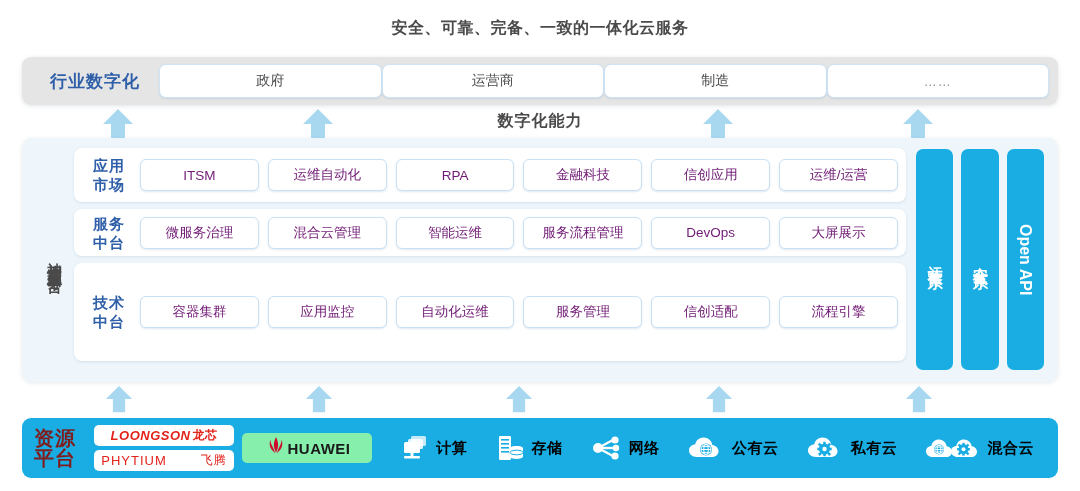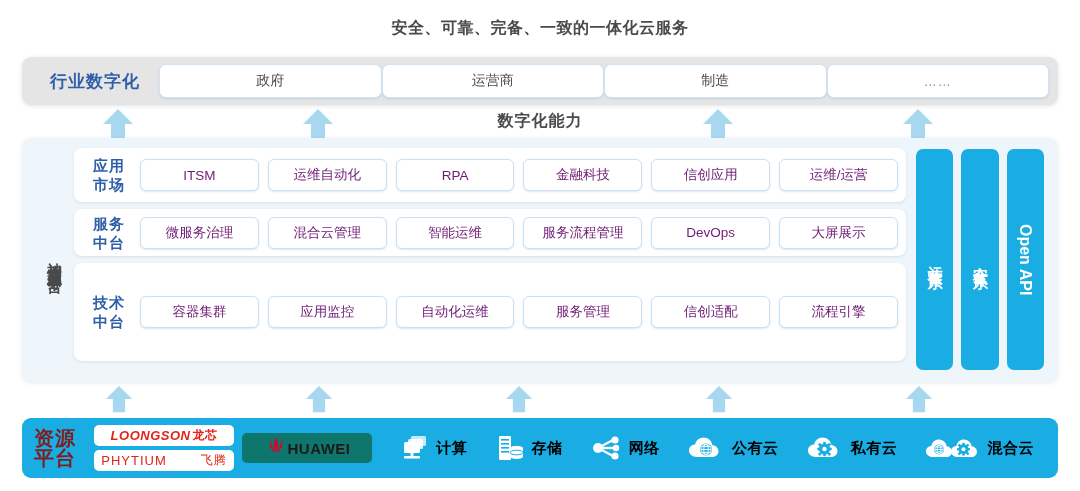--- a/index.html
+++ b/index.html
@@ -255,21 +255,21 @@
     justify-content: center;
     font-size: 13px;
     font-weight: bold;
     color: #e2231a;
   }
   .chip.loongson { font-style: italic; letter-spacing: 0.5px; }
   .chip.phytium  { font-style: normal; letter-spacing: 1px; font-weight: normal; gap: 32px; }
   .chip .cn { font-style: normal; font-size: 12px; margin-left: 2px; }
 
   .chip-hw {
-    background: #0f766e;
+    background: #86efac;
     border-radius: 5px;
     height: 30px;
     width: 130px;
     margin-left: 8px;
     display: flex;
     align-items: center;
     justify-content: center;
     flex: none;
   }
   .hw-text { font-size: 15px; font-weight: bold; color: #1a1a1a; letter-spacing: 0.5px; }

